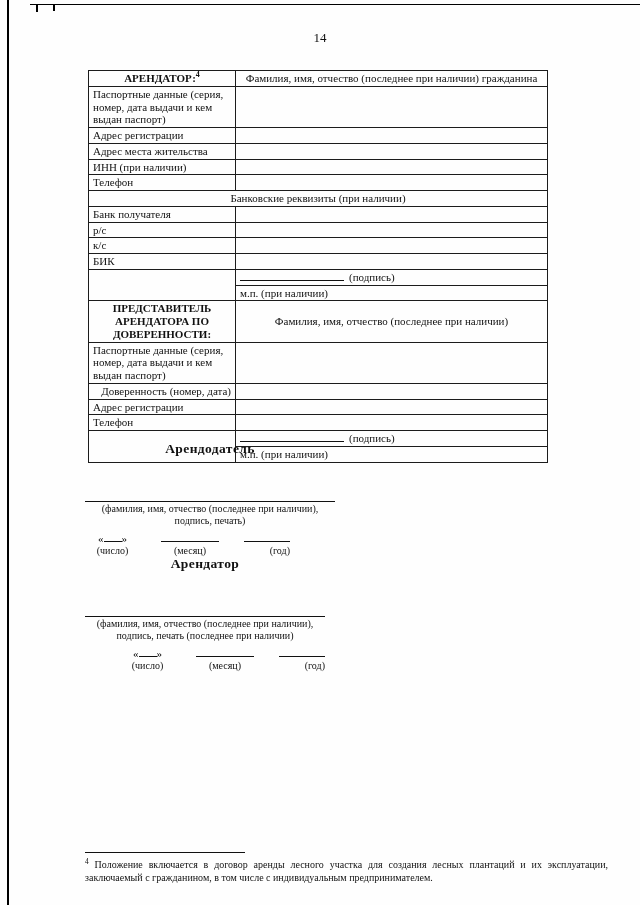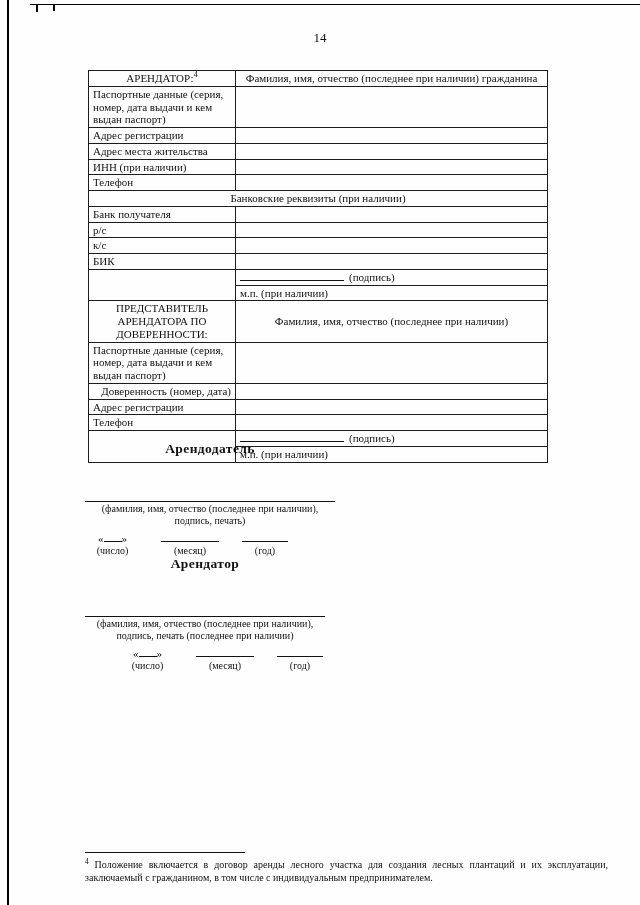--- a/index.html
+++ b/index.html
@@ -20,21 +20,21 @@
 
   table.form-table {
     position:absolute; top:70px; left:88px; width:460px;
     border-collapse:collapse; font-size:11px; line-height:1.16;
     table-layout:fixed;
   }
   table.form-table td {
     border:1px solid #1c1c1c; padding:1px 4px; vertical-align:top;
     overflow:hidden;
   }
-  .b { font-weight:normal;margin-left:45px; }
+  .b { font-weight:bold;margin-left:45px; }
   .center { text-align:center; }
   .vmid { vertical-align:middle !important; }
   sup.fn-ref { font-size:8px; vertical-align:super; line-height:0; }
 
   tr.r-head td      { height:15px; }
   tr.r-passport td  { height:36px; }
   tr.r-simple td    { height:14px; }
   tr.r-bank-title td{ height:13px; }
   tr.r-rep-head td  { height:38px; }
   tr.r-poa td       { height:15px;text-align:right; }
@@ -61,21 +61,21 @@
   .date-row { display:flex; margin-top:5px; text-align:left; }
   .date-row.indent { padding-left:35px; }
   .date-col { text-align:center; }
   .date-col .date-top { height:12px; font-size:11px; line-height:12px; }
   .dline { display:inline-block; border-bottom:1px solid #111; height:9px; }
   .d-quote { width:18px; }
   .d-month { width:58px; }
   .d-year  { width:46px; }
   .date-col.c1 { width:55px; margin-right:20px; }
   .date-col.c2 { width:60px; margin-right:20px; }
-  .date-col.c3 { width:50px; }
+  .date-col.c3 { width:50px;text-align:right; }
   .date-label { font-size:10px; margin-top:1px; }
 
   
   .footnote { position:absolute; left:85px; right:32px; top:852px; }
   .footnote-rule { width:160px; border-top:1px solid #111; height:0; margin-bottom:4px; }
   .footnote-text { font-size:10px; line-height:1.3; text-align:justify; }
   .footnote-text sup { font-size:7.5px; }
 </style>
 </head>
 <body>

